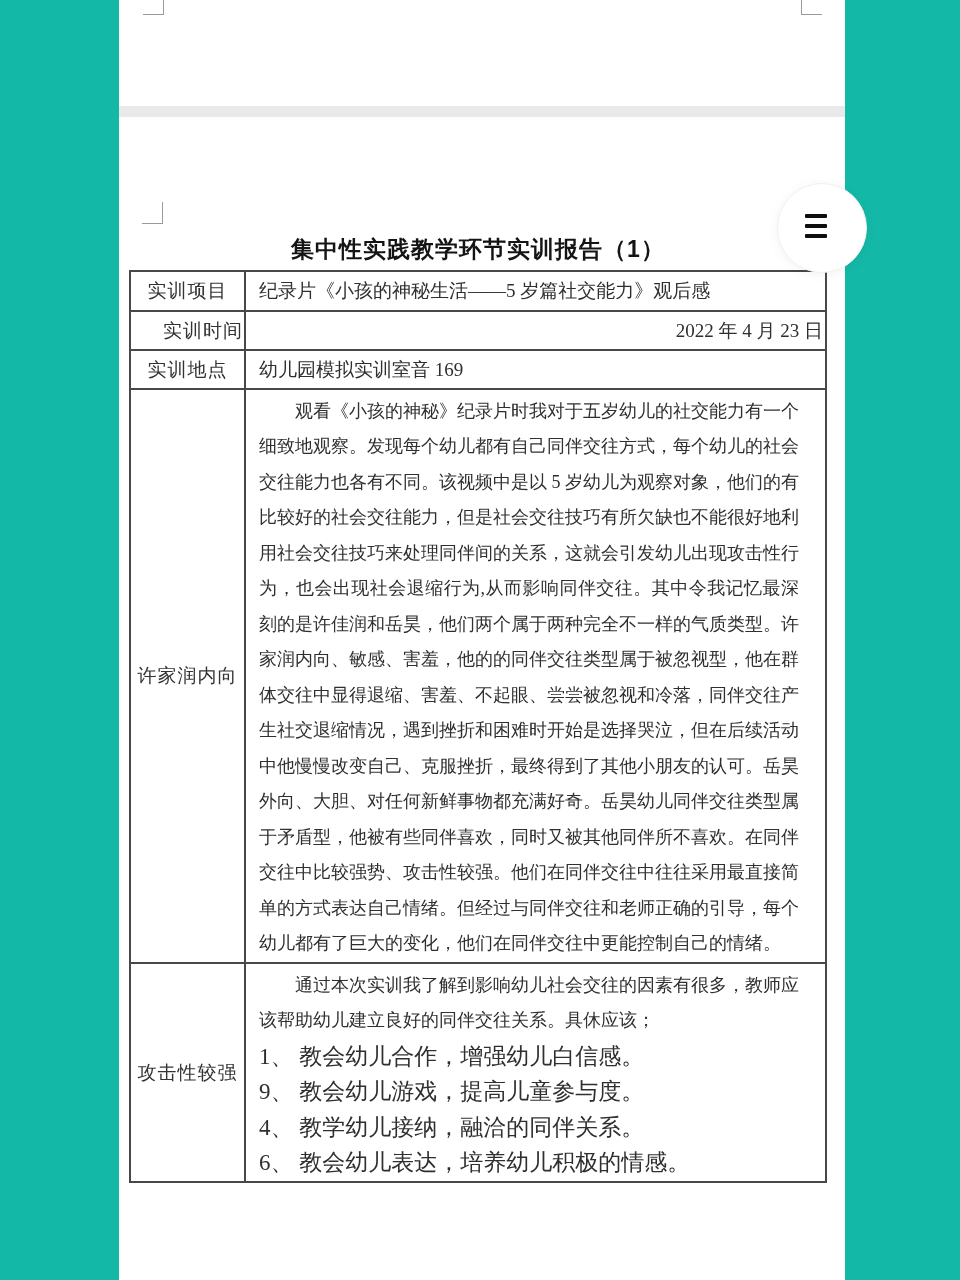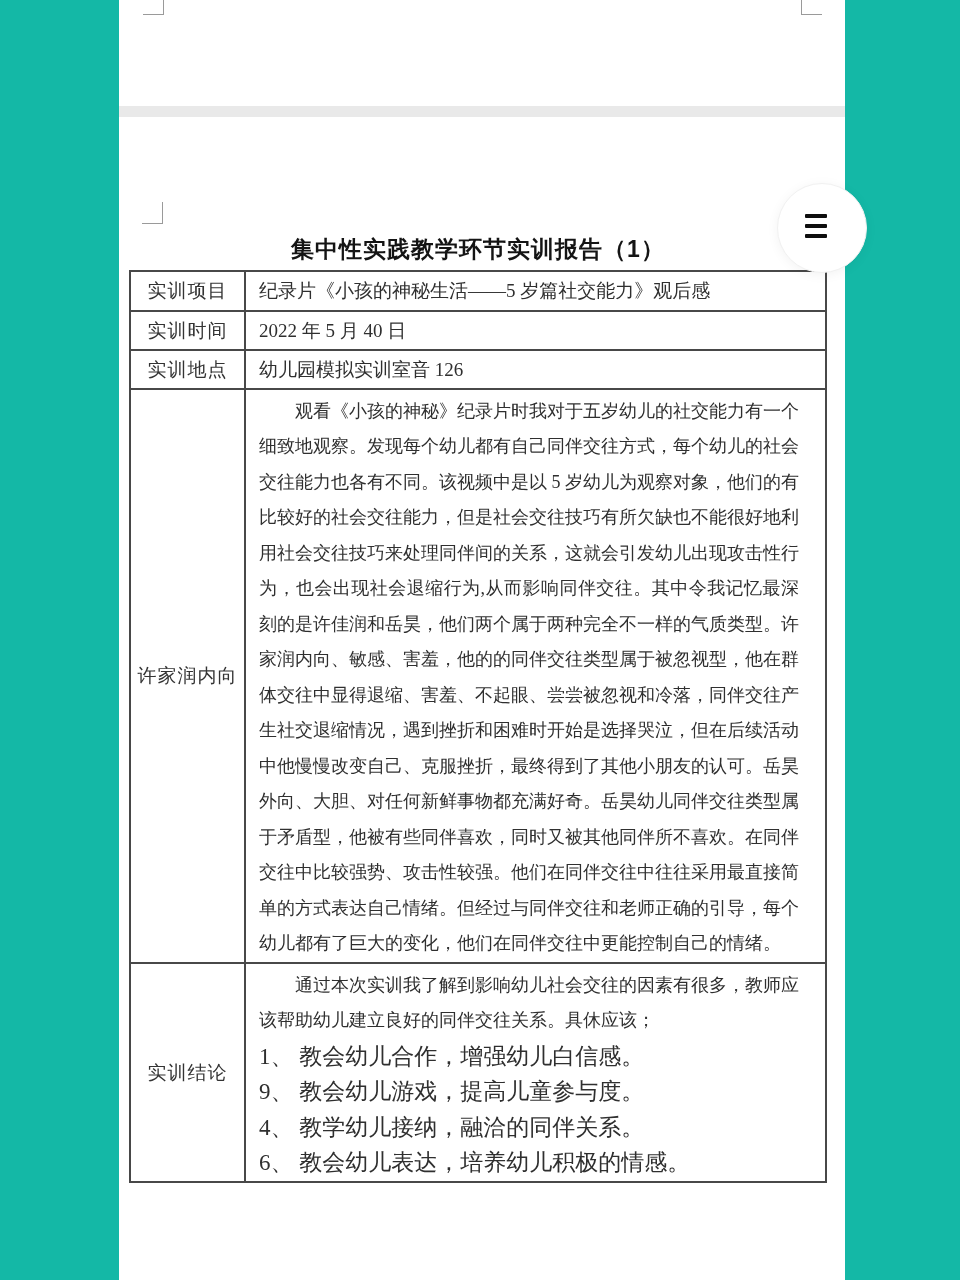--- a/index.html
+++ b/index.html
@@ -51,21 +51,21 @@
     overflow:hidden;
   }
   td.label-cell {
     width:111px; text-align:center;
     font-size:19px; color:#333333; letter-spacing:1px;
   }
   td.value-cell {
     font-size:19px; color:#2f2f2f; padding:0 2px 0 13px;
   }
   tr.r1 td { height:36px; }
-  tr.r2 td { height:35px; }
+  tr.r2 td { height:35px;text-align:right; }
   tr.r3 td { height:35px; }
   tr.r4 td { height:569px; }
   tr.r5 td { height:214px; }
   td.body-cell { vertical-align:top; padding:3px 26px 0 13px; }
   .para {
     margin:0; font-size:18px; line-height:35.5px;
     text-align:justify; text-indent:2em; color:#2f2f2f;
   }
   .list-line {
     font-size:23px; line-height:35.5px; color:#2f2f2f;
@@ -104,34 +104,34 @@
   <h1 class="doc-title">集中性实践教学环节实训报告（1）</h1>
 
   <table class="report">
     <tbody>
         <tr class="r1">
       <td class="label-cell">实训项目</td>
       <td class="value-cell">纪录片《小孩的神秘生活——5 岁篇社交能力》观后感</td>
     </tr>
     <tr class="r2">
       <td class="label-cell">实训时间</td>
-      <td class="value-cell">2022 年 5 月 40 日</td>
+      <td class="value-cell">2022 年 4 月 23 日</td>
     </tr>
     <tr class="r3">
       <td class="label-cell">实训地点</td>
-      <td class="value-cell">幼儿园模拟实训室音 126</td>
+      <td class="value-cell">幼儿园模拟实训室音 169</td>
     </tr>
     <tr class="r4">
       <td class="label-cell">许家润内向</td>
       <td class="value-cell body-cell">
         <p class="para">观看《小孩的神秘》纪录片时我对于五岁幼儿的社交能力有一个细致地观察。发现每个幼儿都有自己同伴交往方式，每个幼儿的社会交往能力也各有不同。该视频中是以 5 岁幼儿为观察对象，他们的有比较好的社会交往能力，但是社会交往技巧有所欠缺也不能很好地利用社会交往技巧来处理同伴间的关系，这就会引发幼儿出现攻击性行为，也会出现社会退缩行为,从而影响同伴交往。其中令我记忆最深刻的是许佳润和岳昊，他们两个属于两种完全不一样的气质类型。许家润内向、敏感、害羞，他的的同伴交往类型属于被忽视型，他在群体交往中显得退缩、害羞、不起眼、尝尝被忽视和冷落，同伴交往产生社交退缩情况，遇到挫折和困难时开始是选择哭泣，但在后续活动中他慢慢改变自己、克服挫折，最终得到了其他小朋友的认可。岳昊外向、大胆、对任何新鲜事物都充满好奇。岳昊幼儿同伴交往类型属于矛盾型，他被有些同伴喜欢，同时又被其他同伴所不喜欢。在同伴交往中比较强势、攻击性较强。他们在同伴交往中往往采用最直接简单的方式表达自己情绪。但经过与同伴交往和老师正确的引导，每个幼儿都有了巨大的变化，他们在同伴交往中更能控制自己的情绪。</p>
       </td>
     </tr>
     <tr class="r5">
-      <td class="label-cell">实训结论</td>
+      <td class="label-cell">攻击性较强</td>
       <td class="value-cell body-cell">
         <p class="para">通过本次实训我了解到影响幼儿社会交往的因素有很多，教师应该帮助幼儿建立良好的同伴交往关系。具休应该；</p>
         <div class="list-line">1、 教会幼儿合作，增强幼儿白信感。</div>
         <div class="list-line">9、 教会幼儿游戏，提高儿童参与度。</div>
         <div class="list-line">4、 教学幼儿接纳，融洽的同伴关系。</div>
         <div class="list-line">6、 教会幼儿表达，培养幼儿积极的情感。</div>
       </td>
     </tr>
   </tbody>
     </table>

